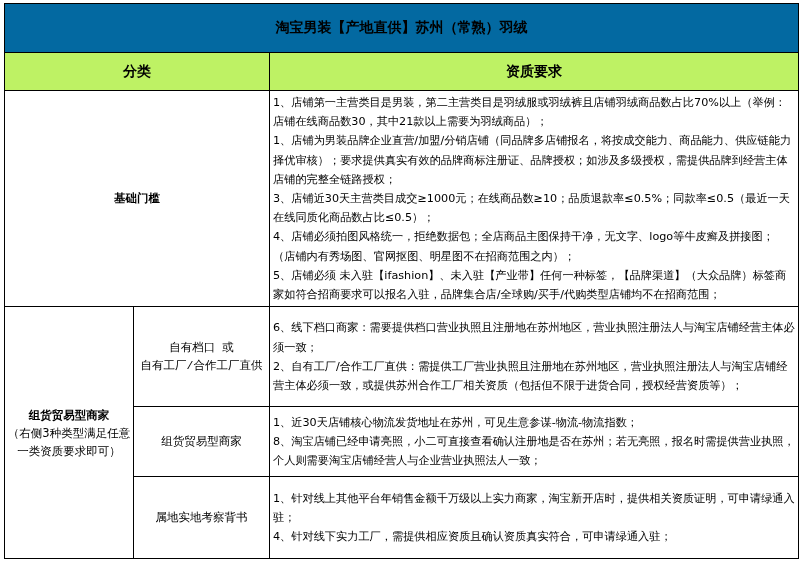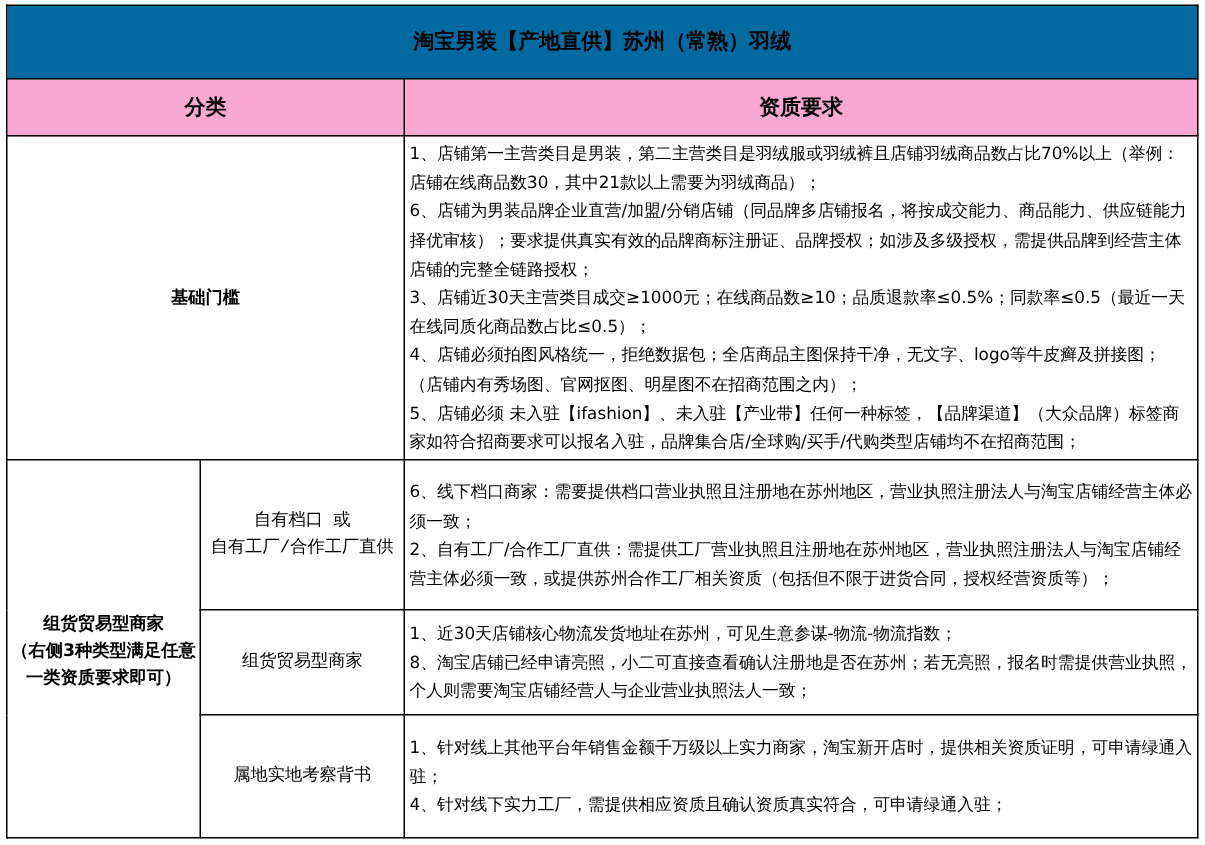--- a/index.html
+++ b/index.html
@@ -8,27 +8,27 @@
     table.req {
       position: absolute; left: 4px; top: 3px;
       width: 794px; border-collapse: collapse; table-layout: fixed;
       font-size: 11.2px;
     }
     table.req td, table.req th {
       border: 1.5px solid #000; padding: 0; vertical-align: middle;
     }
     .title-cell { height: 48px; background: #0369a1; text-align: center;
       font-weight: bold; font-size: 14px; }
-    .head-cell { height: 37px; background: #f9a8d4; text-align: center;
+    .head-cell { height: 37px; background: #bef264; text-align: center;
       font-weight: bold; font-size: 14px; }
     .cat-cell { text-align: center; font-weight: bold; font-size: 11.5px; }
     .sub-cat { text-align: center; font-size: 11.5px; line-height: 18px; font-family: Liberation Mono, monospace; }
     .req-cell { padding: 2px 2px 2px 3px !important; line-height: 19.2px; text-align: left; }
     .req-line { display: block; }
-    .cat-note { display: block; font-weight: bold; line-height: 18px; }
+    .cat-note { display: block; font-weight: normal; line-height: 18px; }
     .cat-main { display: block; line-height: 18px; }
   </style>
 </head>
 <body>
 
 <table class="req">
   <colgroup>
     <col style="width:129px">
     <col style="width:136px">
     <col style="width:529px">
@@ -38,21 +38,21 @@
     <td class="title-cell" colspan="3">淘宝男装【产地直供】苏州（常熟）羽绒</td>
   </tr>
   <tr>
     <td class="head-cell" colspan="2">分类</td>
     <td class="head-cell">资质要求</td>
   </tr>
   <tr style="height:216px">
     <td class="cat-cell" colspan="2">基础门槛</td>
     <td class="req-cell">
       <span class="req-line">1、店铺第一主营类目是男装，第二主营类目是羽绒服或羽绒裤且店铺羽绒商品数占比70%以上（举例：店铺在线商品数30，其中21款以上需要为羽绒商品）；</span>
-      <span class="req-line">6、店铺为男装品牌企业直营/加盟/分销店铺（同品牌多店铺报名，将按成交能力、商品能力、供应链能力择优审核）；要求提供真实有效的品牌商标注册证、品牌授权；如涉及多级授权，需提供品牌到经营主体店铺的完整全链路授权；</span>
+      <span class="req-line">1、店铺为男装品牌企业直营/加盟/分销店铺（同品牌多店铺报名，将按成交能力、商品能力、供应链能力择优审核）；要求提供真实有效的品牌商标注册证、品牌授权；如涉及多级授权，需提供品牌到经营主体店铺的完整全链路授权；</span>
       <span class="req-line">3、店铺近30天主营类目成交≥1000元；在线商品数≥10；品质退款率≤0.5%；同款率≤0.5（最近一天在线同质化商品数占比≤0.5）；</span>
       <span class="req-line">4、店铺必须拍图风格统一，拒绝数据包；全店商品主图保持干净，无文字、logo等牛皮癣及拼接图；（店铺内有秀场图、官网抠图、明星图不在招商范围之内）；</span>
       <span class="req-line">5、店铺必须 未入驻【ifashion】、未入驻【产业带】任何一种标签，【品牌渠道】（大众品牌）标签商家如符合招商要求可以报名入驻，品牌集合店/全球购/买手/代购类型店铺均不在招商范围；</span>
     </td>
   </tr>
   <tr style="height:100px">
     <td class="cat-cell" rowspan="3">
       <span class="cat-main">组货贸易型商家</span>
       <span class="cat-note">（右侧3种类型满足任意一类资质要求即可）</span>
     </td>

